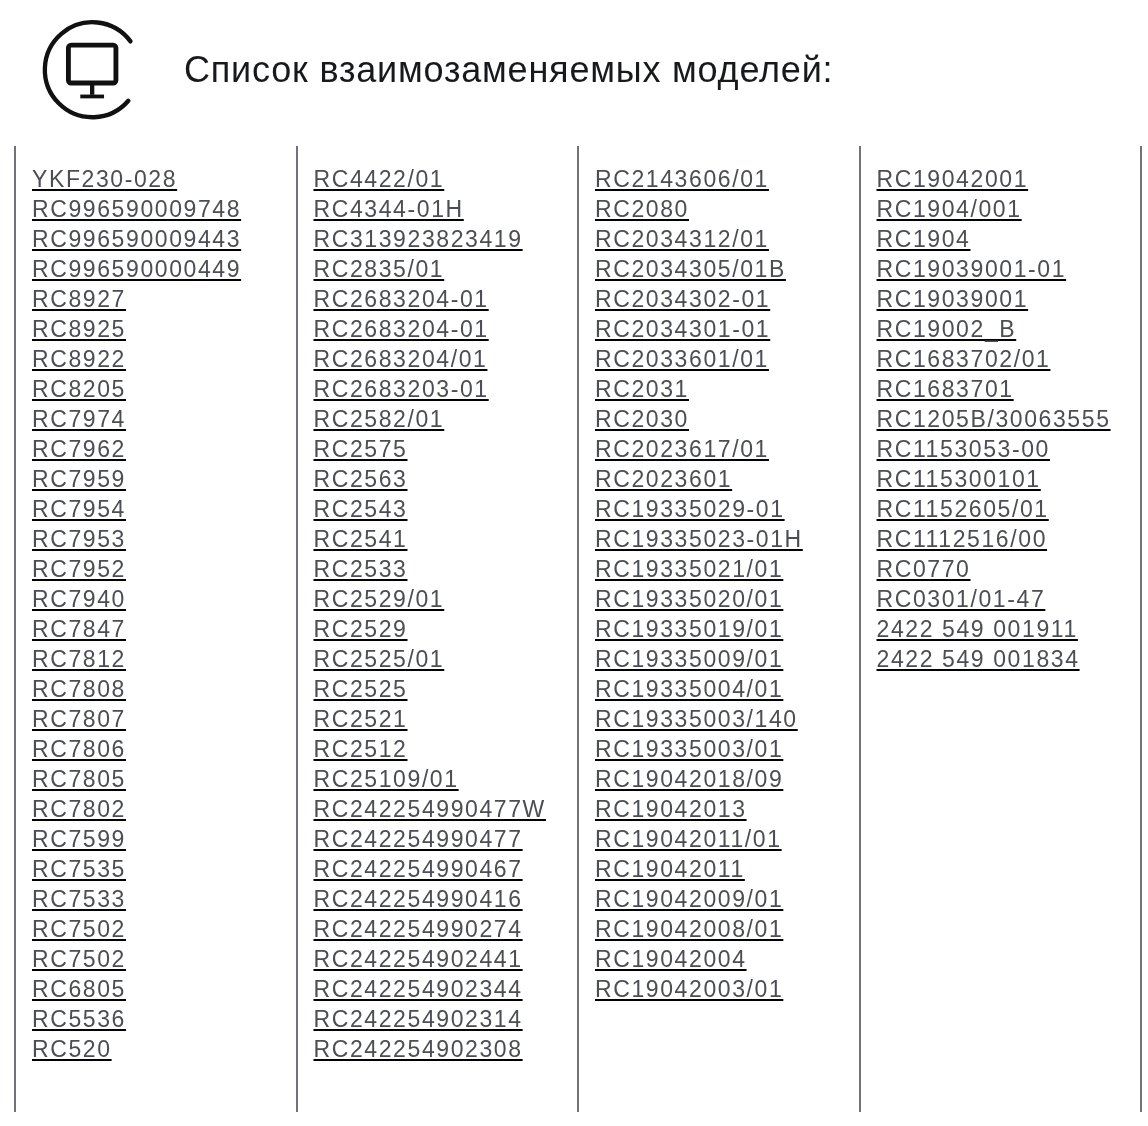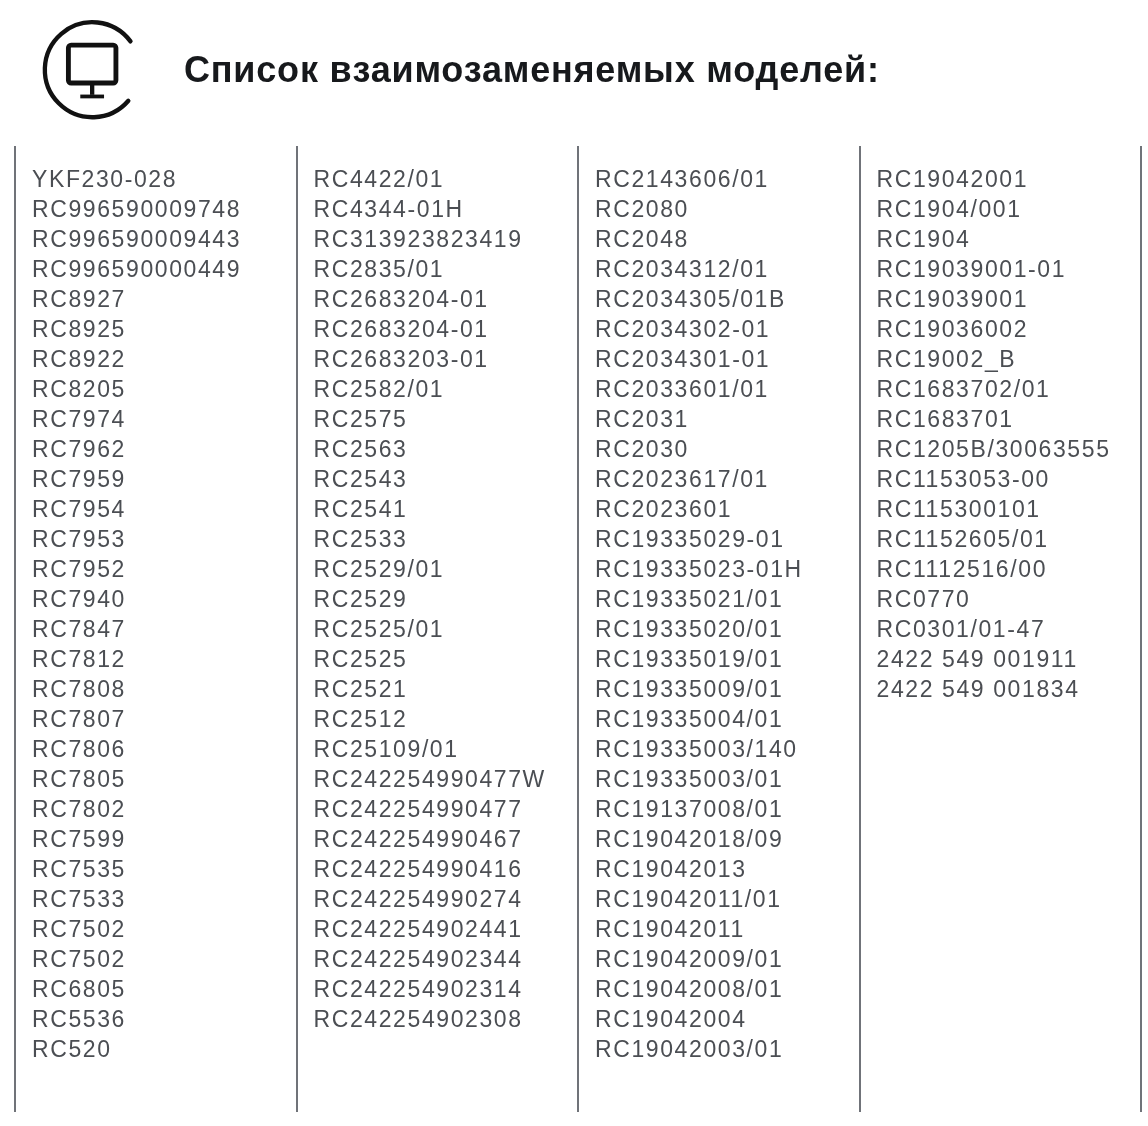--- a/index.html
+++ b/index.html
@@ -18,32 +18,33 @@
   }
   .icon-wrap {
     width: 108px;
     height: 114px;
     flex: 0 0 auto;
     display: inline-block;
   }
   .icon-wrap svg { width: 100%; height: 100%; display: block; }
   .title {
     font-size: 36px;
-    font-weight: 700;
+    font-weight: 400;
     letter-spacing: 0.8px;
     color: #17191c;
     margin-left: 40px;
     white-space: nowrap;
   }
   .models-table {
     margin: 14px 6px 0 14px;  
     height: 966px;
     display: flex;
     border-left: 2px solid #707379;
     border-right: 2px solid #707379;
+    text-decoration: underline;
   }
   .model-col {
     flex: 1 1 0;
     border-right: 2px solid #707379;
     padding: 18px 6px 0 16px;
     overflow: hidden;
   }
   .model-col:last-child { border-right: none; }
   .model-item {
     height: 30px;
@@ -109,20 +110,21 @@
       <div class="model-item">RC5536</div>
       <div class="model-item">RC520</div>
     </div>
   <div class="model-col">
       <div class="model-item">RC4422/01</div>
       <div class="model-item">RC4344-01H</div>
       <div class="model-item">RC313923823419</div>
       <div class="model-item">RC2835/01</div>
       <div class="model-item">RC2683204-01</div>
       <div class="model-item">RC2683204-01</div>
+      <div class="model-item">RC2683204/01</div>
       <div class="model-item">RC2683203-01</div>
       <div class="model-item">RC2582/01</div>
       <div class="model-item">RC2575</div>
       <div class="model-item">RC2563</div>
       <div class="model-item">RC2543</div>
       <div class="model-item">RC2541</div>
       <div class="model-item">RC2533</div>
       <div class="model-item">RC2529/01</div>
       <div class="model-item">RC2529</div>
       <div class="model-item">RC2525/01</div>
@@ -136,56 +138,53 @@
       <div class="model-item">RC242254990416</div>
       <div class="model-item">RC242254990274</div>
       <div class="model-item">RC242254902441</div>
       <div class="model-item">RC242254902344</div>
       <div class="model-item">RC242254902314</div>
       <div class="model-item">RC242254902308</div>
     </div>
   <div class="model-col">
       <div class="model-item">RC2143606/01</div>
       <div class="model-item">RC2080</div>
-      <div class="model-item">RC2048</div>
       <div class="model-item">RC2034312/01</div>
       <div class="model-item">RC2034305/01B</div>
       <div class="model-item">RC2034302-01</div>
       <div class="model-item">RC2034301-01</div>
       <div class="model-item">RC2033601/01</div>
       <div class="model-item">RC2031</div>
       <div class="model-item">RC2030</div>
       <div class="model-item">RC2023617/01</div>
       <div class="model-item">RC2023601</div>
       <div class="model-item">RC19335029-01</div>
       <div class="model-item">RC19335023-01H</div>
       <div class="model-item">RC19335021/01</div>
       <div class="model-item">RC19335020/01</div>
       <div class="model-item">RC19335019/01</div>
       <div class="model-item">RC19335009/01</div>
       <div class="model-item">RC19335004/01</div>
       <div class="model-item">RC19335003/140</div>
       <div class="model-item">RC19335003/01</div>
-      <div class="model-item">RC19137008/01</div>
       <div class="model-item">RC19042018/09</div>
       <div class="model-item">RC19042013</div>
       <div class="model-item">RC19042011/01</div>
       <div class="model-item">RC19042011</div>
       <div class="model-item">RC19042009/01</div>
       <div class="model-item">RC19042008/01</div>
       <div class="model-item">RC19042004</div>
       <div class="model-item">RC19042003/01</div>
     </div>
   <div class="model-col">
       <div class="model-item">RC19042001</div>
       <div class="model-item">RC1904/001</div>
       <div class="model-item">RC1904</div>
       <div class="model-item">RC19039001-01</div>
       <div class="model-item">RC19039001</div>
-      <div class="model-item">RC19036002</div>
       <div class="model-item">RC19002_B</div>
       <div class="model-item">RC1683702/01</div>
       <div class="model-item">RC1683701</div>
       <div class="model-item">RC1205B/30063555</div>
       <div class="model-item">RC1153053-00</div>
       <div class="model-item">RC115300101</div>
       <div class="model-item">RC1152605/01</div>
       <div class="model-item">RC1112516/00</div>
       <div class="model-item">RC0770</div>
       <div class="model-item">RC0301/01-47</div>

